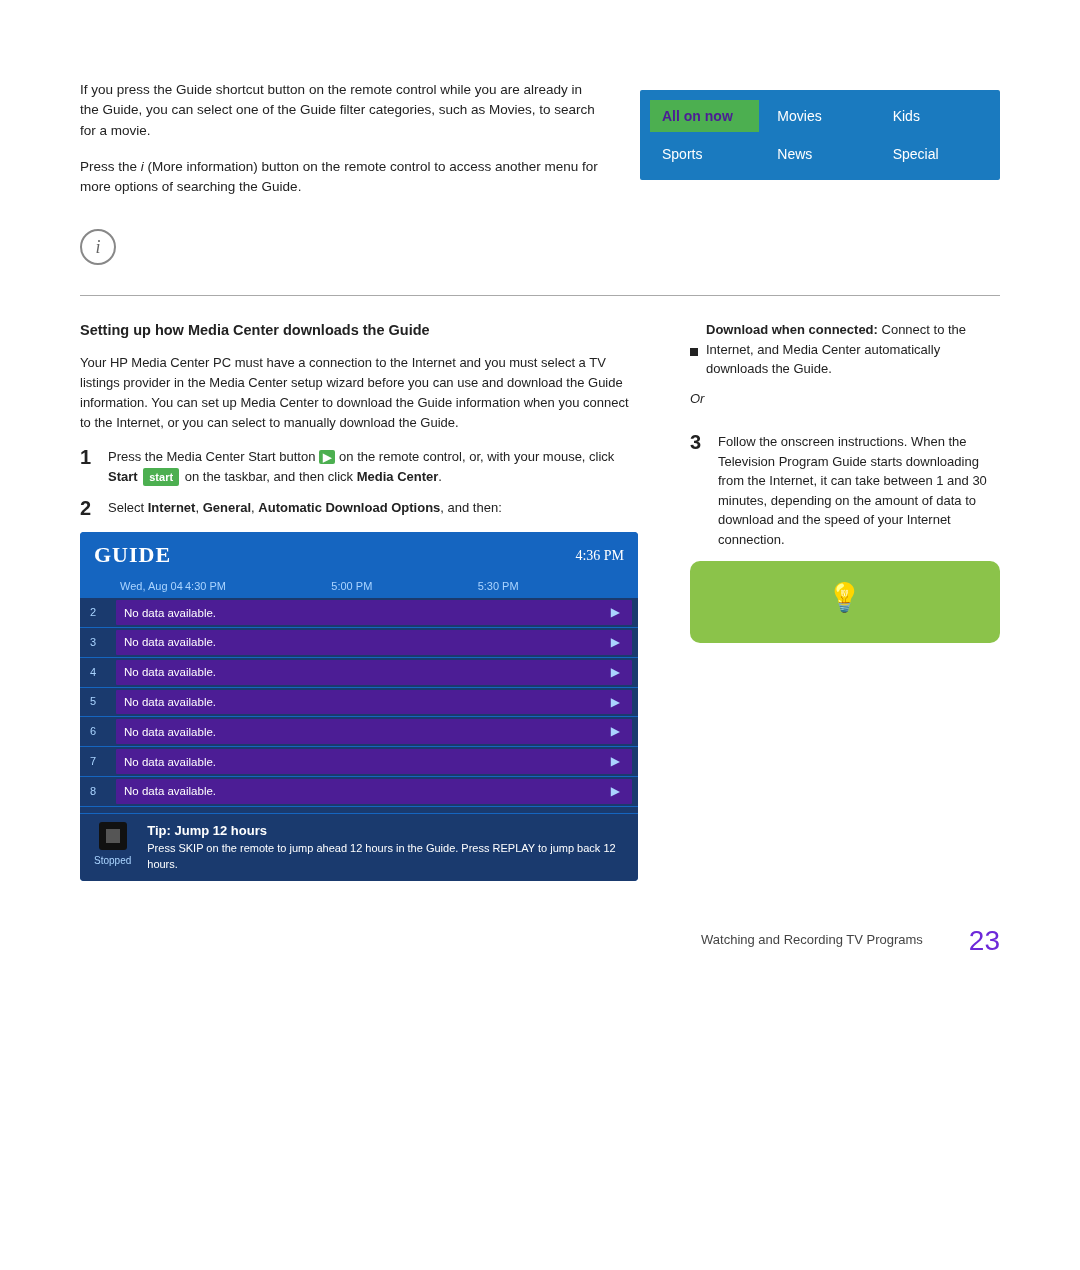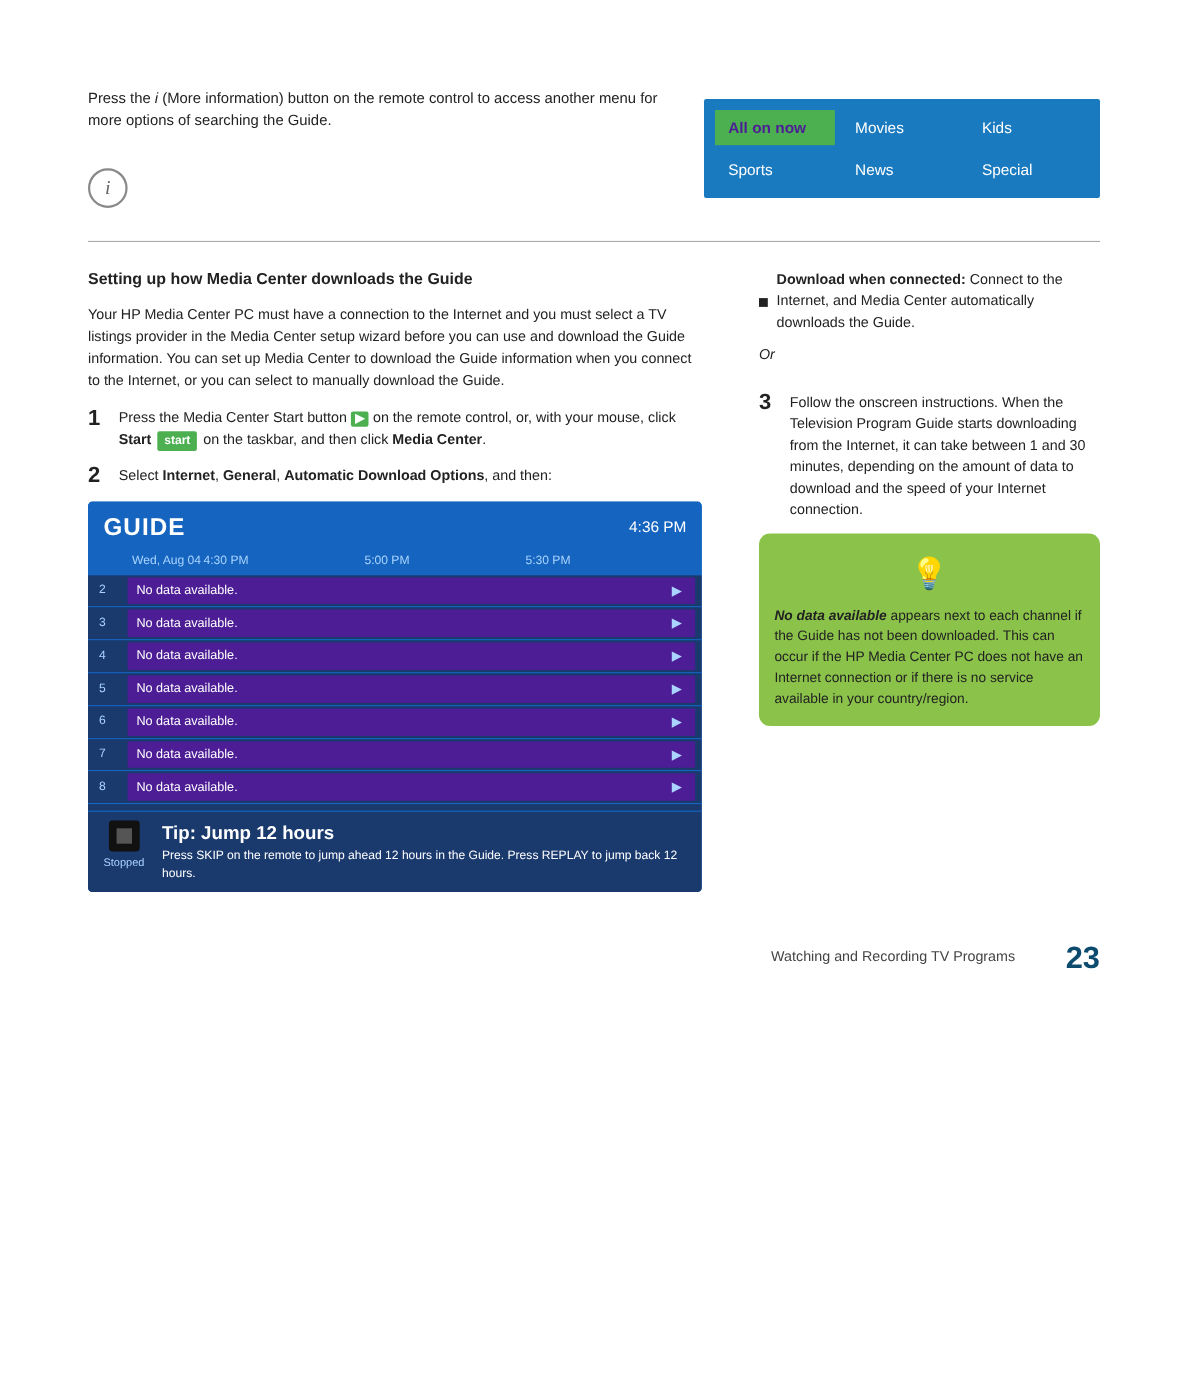--- a/index.html
+++ b/index.html
@@ -199,20 +199,21 @@
       margin-top: 14px;
       font-family: Arial, sans-serif;
     }
 
     .guide-header {
       display: flex;
       justify-content: space-between;
       align-items: center;
       padding: 8px 14px 6px 14px;
       background: #1565c0;
+      font-family: Liberation Serif, serif;
     }
 
     .guide-title {
       color: #fff;
       font-size: 22px;
       font-weight: bold;
       letter-spacing: 1px;
       text-transform: uppercase;
     }
 
@@ -317,21 +318,21 @@
     }
 
     .tip-text {
       color: #fff;
       font-size: 11px;
       line-height: 1.45;
     }
 
     .tip-title {
       font-weight: bold;
-      font-size: 17px;
+      font-size: 13px;
     }
 
     
     .tip-box {
       background: #8bc34a;
       border-radius: 10px;
       padding: 16px 14px;
       font-size: 13px;
       line-height: 1.5;
     }
@@ -362,37 +363,38 @@
       gap: 36px;
     }
 
     .footer-text {
       font-size: 13px;
       color: #444;
     }
 
     .page-num {
       font-size: 28px;
-      font-weight: bold;
-      color: #0c4a6e;
+      font-weight: normal;
+      color: #6d28d9;
       margin-left: 10px;
     }
 
     .right-col-content {
       display: flex;
       flex-direction: column;
     }
   </style>
 </head>
 <body>
 
 <div class="page">
 
   <div class="top-section">
     <div class="top-left">
+      <p>If you press the Guide shortcut button on the remote control while you are already in the Guide, you can select one of the Guide filter categories, such as Movies, to search for a movie.</p>
       <p>Press the <span class="italic">i</span> (More information) button on the remote control to access another menu for more options of searching the Guide.</p>
       <div class="info-icon-area">
         <div class="info-circle">
             <span>i</span>
           </div>
       </div>
     </div>
 
     <div class="top-right">
       <div class="guide-filter">
@@ -519,23 +521,20 @@
         <div class="or-text">Or</div>
       </div>
 
       <div class="step">
         <div class="step-number">3</div>
         <div class="step-content">Follow the onscreen instructions. When the Television Program Guide starts downloading from the Internet, it can take between 1 and 30 minutes, depending on the amount of data to download and the speed of your Internet connection.</div>
       </div>
 
       <div class="tip-box">
         <div class="tip-bulb">💡</div>
-        <div class="tip-box-text">
-          <span class="italic bold">No data available</span> appears next to each channel if the Guide has not been downloaded. This can occur if the HP Media Center PC does not have an Internet connection or if there is no service available in your country/region.
-        </div>
       </div>
     </div>
 
   </div>
 
   <div class="page-footer">
     <span class="footer-text">Watching and Recording TV Programs</span>
     <span class="page-num">23</span>
   </div>
 

